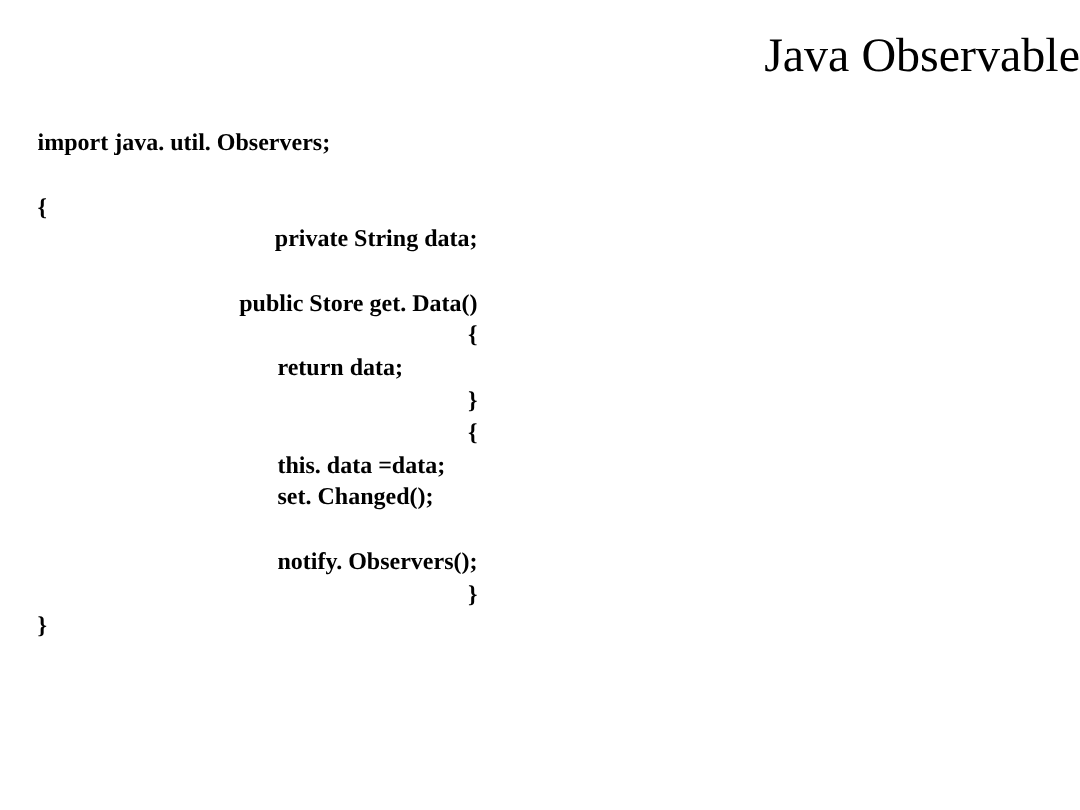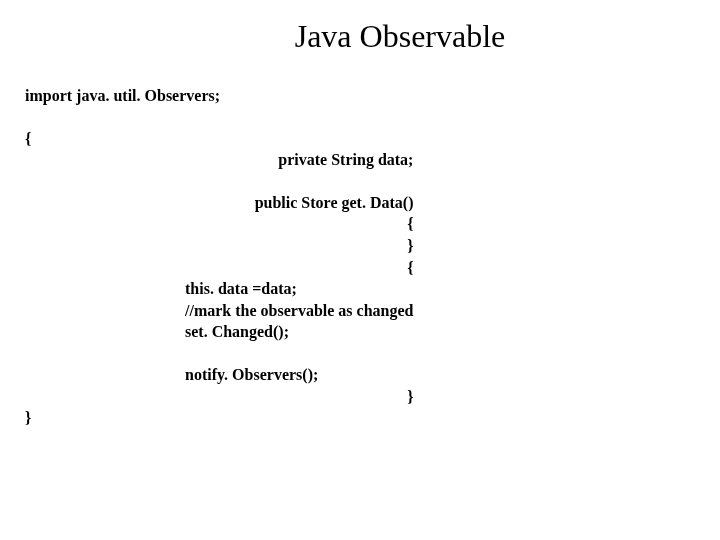--- a/index.html
+++ b/index.html
@@ -11,21 +11,21 @@
       width: 720px;
       height: 540px;
       background: #ffffff;
       font-family: "Times New Roman", Times, serif;
       color: #000000;
       position: relative;
     }
     .title {
       font-size: 32px;
       font-weight: normal;
-      text-align: center;
+      text-align: right;
       padding-top: 18px;
       padding-left: 80px;
     }
     .code-block {
       position: absolute;
       top: 85px;
       left: 25px;
       font-size: 16px;
       font-weight: bold;
       line-height: 1.35;
@@ -47,22 +47,22 @@
 <div class="title">Java Observable</div>
 
 <div class="code-block">
   <div>import java. util. Observers;</div>
   <div class="blank-line"></div>
   <div>{</div>
   <div class="indent-1">private String data;</div>
   <div class="blank-line"></div>
   <div class="indent-1">public Store get. Data()</div>
   <div class="indent-1">{</div>
+  <div class="indent-2">return data;</div>
   <div class="indent-1">}</div>
   <div class="indent-1">{</div>
   <div class="indent-2">this. data =data;</div>
-  <div class="indent-2">//mark the observable as changed</div>
   <div class="indent-2">set. Changed();</div>
   <div class="blank-line"></div>
   <div class="indent-2">notify. Observers();</div>
   <div class="indent-1">}</div>
   <div>}</div>
 </div>
 
 </body></html>

